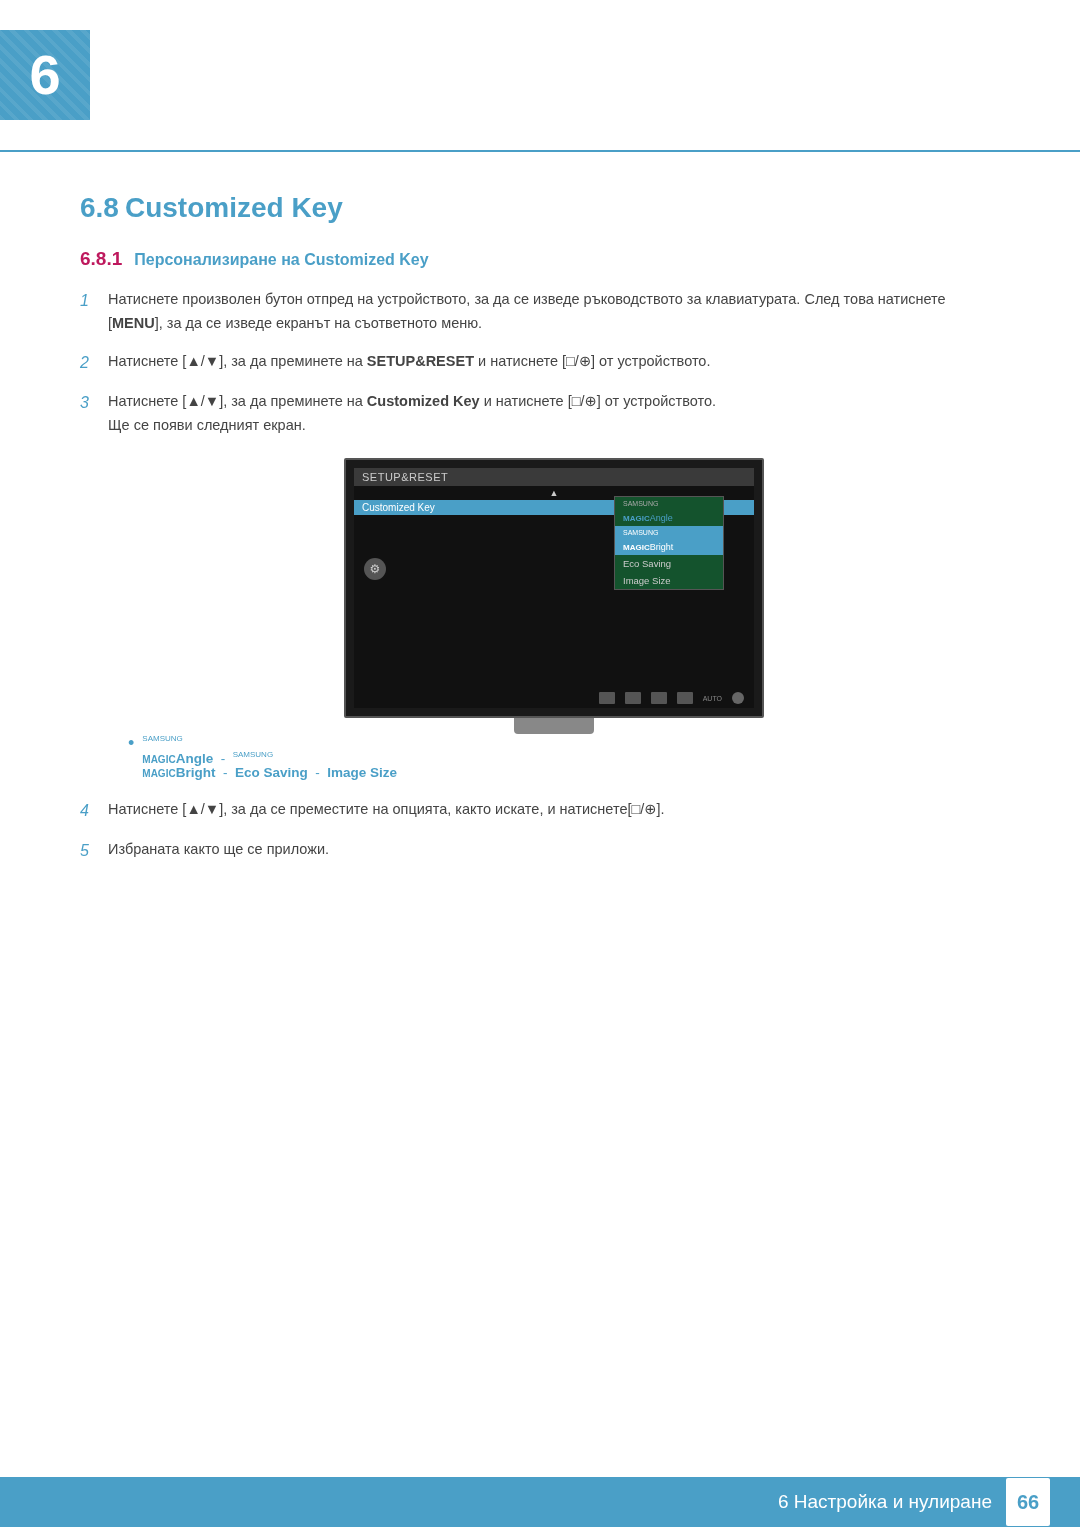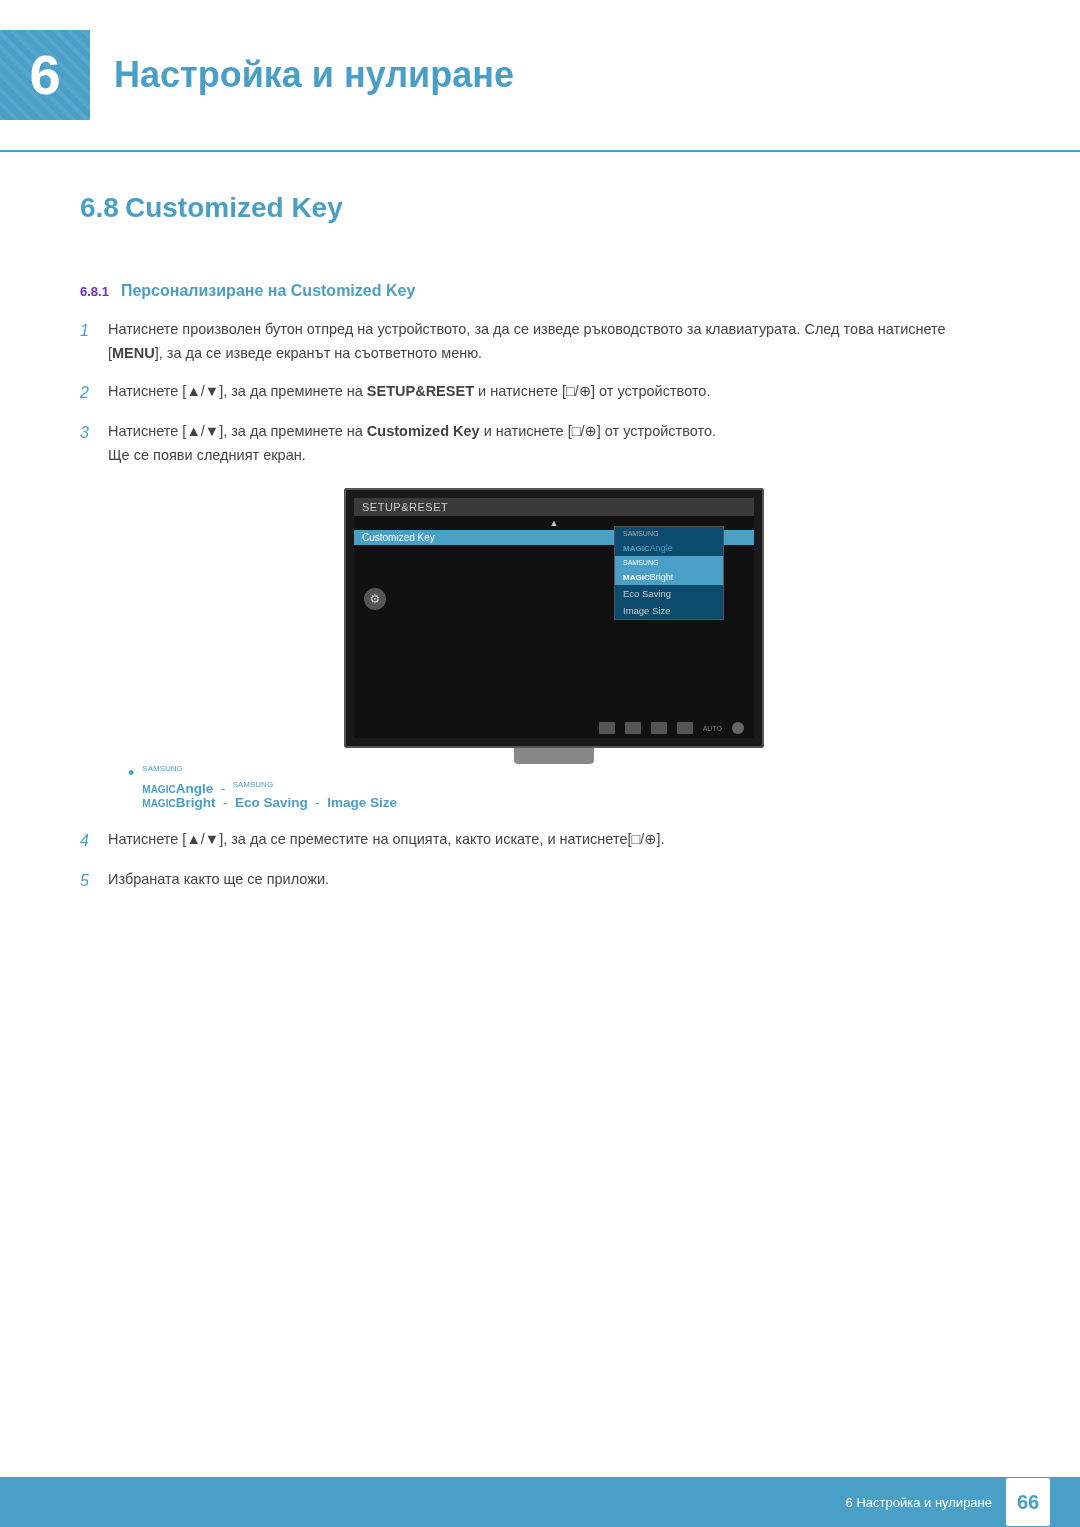--- a/index.html
+++ b/index.html
@@ -91,25 +91,24 @@
       font-weight: bold;
     }
 
     
     .subsection-heading {
       display: flex;
       align-items: baseline;
       margin-bottom: 18px;
     }
     .subsection-num {
-      font-size: 13px;
-      font-weight: bold;
-      color: #6d28d9;
+      font-size: 19px;
+      font-weight: bold;
+      color: #be185d;
       margin-right: 12px;
-      margin-top: 36px;
     }
     .subsection-title {
       font-size: 16px;
       font-weight: bold;
       color: #4a9fc7;
     }
 
     
     .steps-list {
       list-style: none;
@@ -204,21 +203,21 @@
       font-size: 9px;
       padding: 2px 0;
     }
 
     
     .submenu-popup {
       position: absolute;
       top: 28px;
       right: 30px;
       width: 110px;
-      background: #0c4a6e;
+      background: #14532d;
       border: 1px solid #555;
     }
     .submenu-item {
       padding: 3px 8px;
       font-size: 9.5px;
       color: #ccc;
     }
     .submenu-item.active {
       background: #4a9fc7;
       color: #fff;
@@ -300,21 +299,21 @@
       right: 0;
       background: #4a9fc7;
       display: flex;
       align-items: center;
       justify-content: flex-end;
       padding: 10px 30px;
       height: 50px;
     }
     .footer-chapter-label {
       color: #fff;
-      font-size: 13px;
+      font-size: 19px;
       margin-right: 14px;
     }
     .footer-page-num {
       background: #fff;
       color: #4a9fc7;
       font-size: 20px;
       font-weight: bold;
       width: 44px;
       height: 48px;
       display: flex;
@@ -323,21 +322,20 @@
       border-radius: 2px;
     }
   </style>
 </head>
 <body>
 
 <div class="chapter-header">
   <div class="chapter-number-box">
     <span class="chapter-num">6</span>
   </div>
-  <span class="chapter-title">Настройка и нулиране</span>
 </div>
 
 <div class="content">
 
   <div class="section-heading">
     <span class="section-num">6.8</span>
     <span class="section-title">Customized Key</span>
   </div>
 
 

